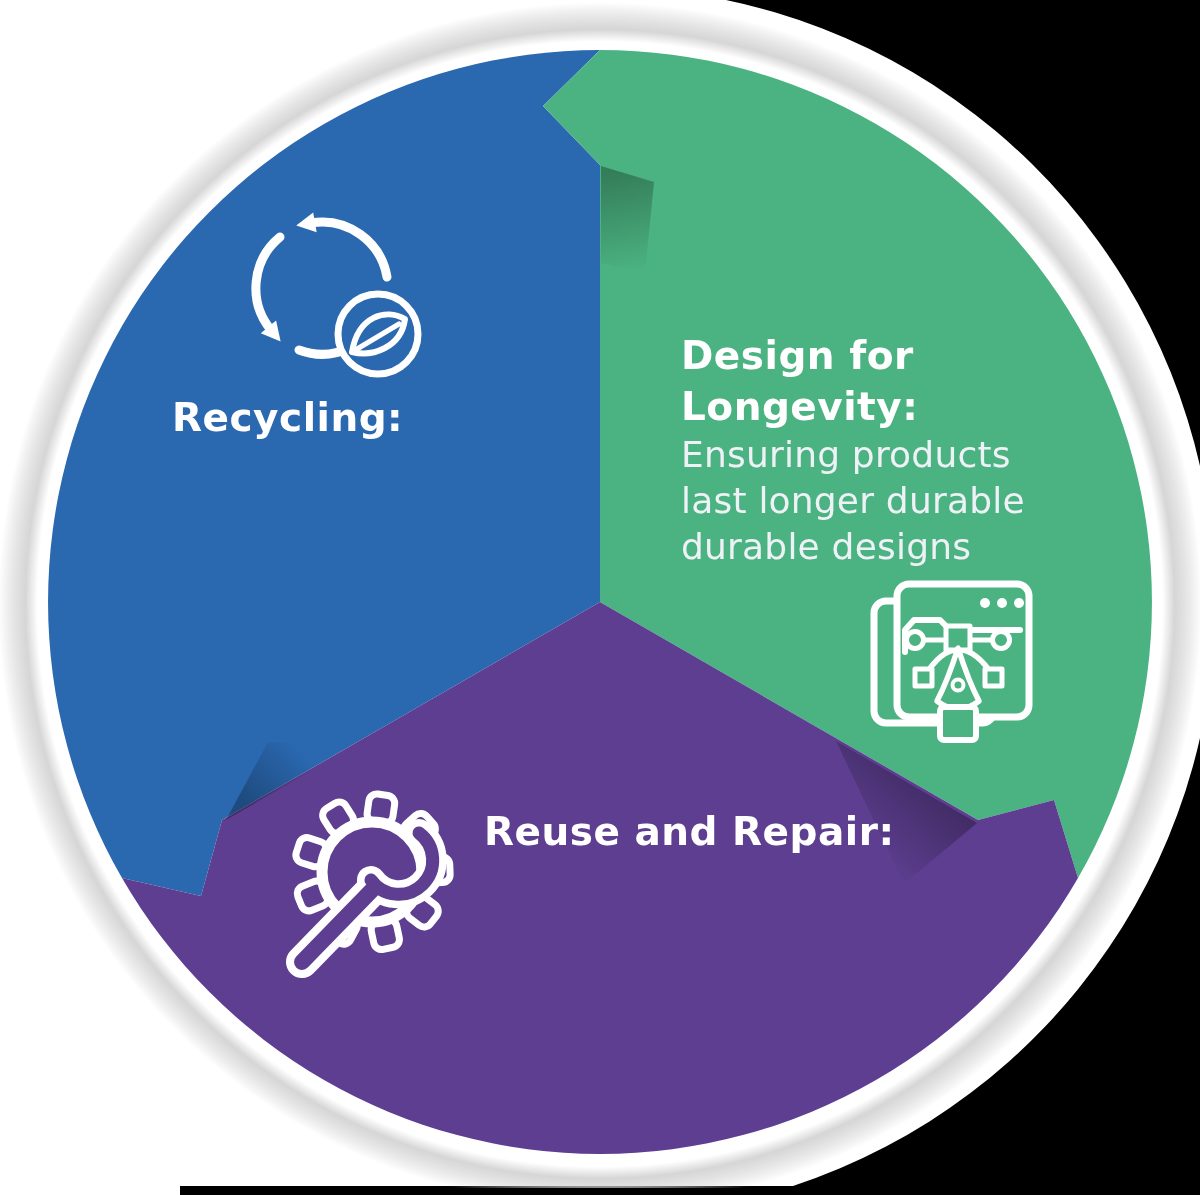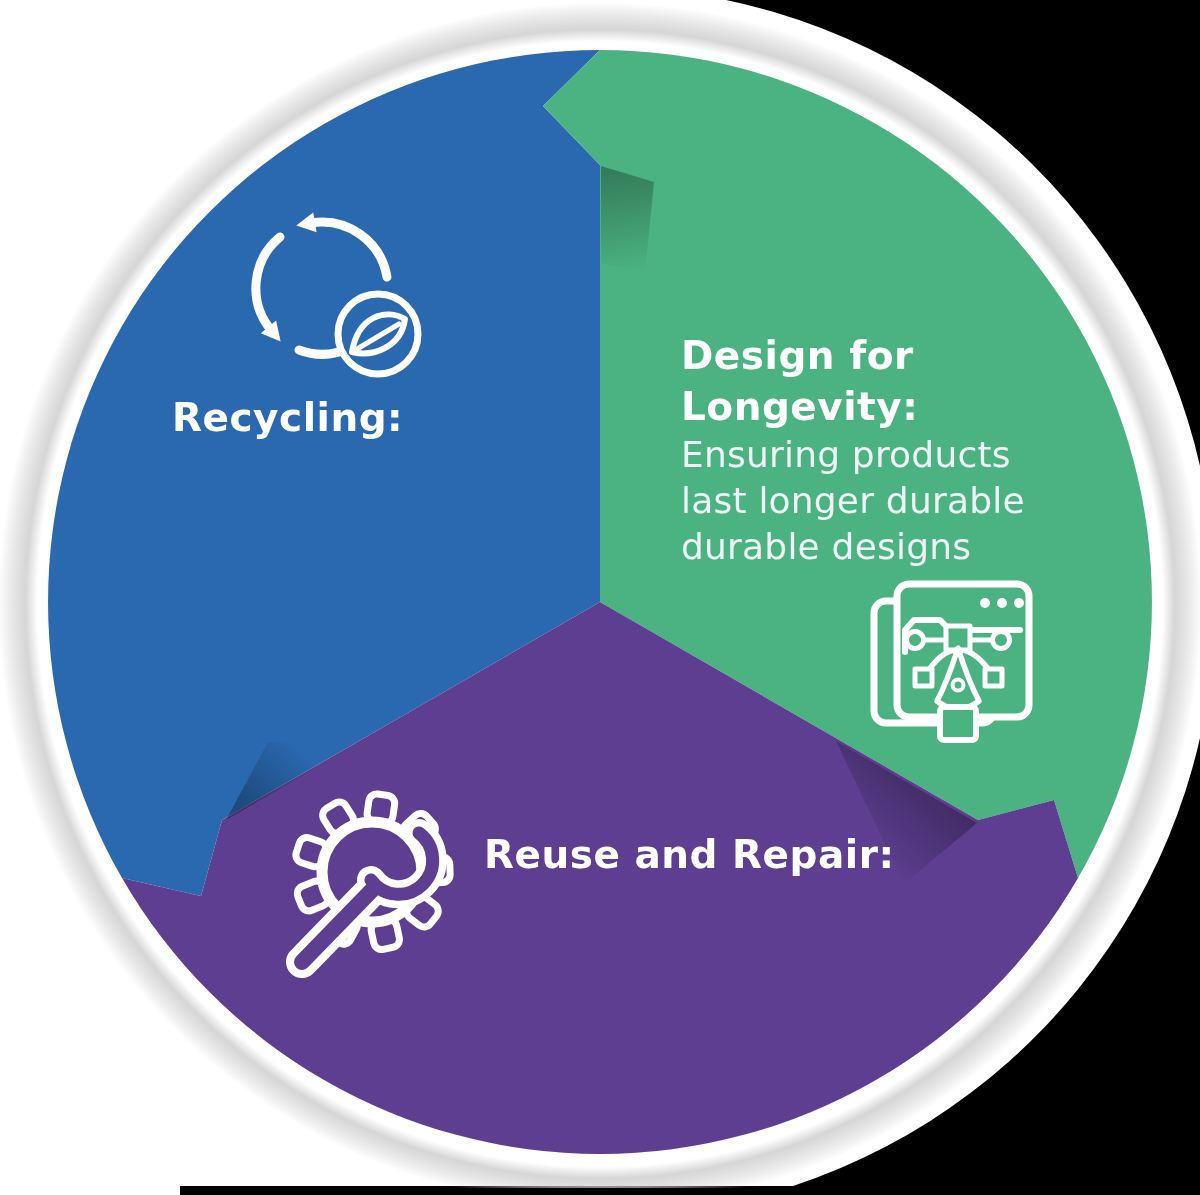--- a/index.html
+++ b/index.html
@@ -6,21 +6,21 @@
   .stage{position:relative;width:1200px;height:1195px;overflow:hidden;
          font-family:"DejaVu Sans","Liberation Sans",sans-serif;}
   .stage svg{position:absolute;left:0;top:0;}
   .block{position:absolute;}
   .seg-heading{font-weight:700;font-size:39px;line-height:51px;color:#ffffff;
                white-space:pre-line;letter-spacing:.5px;}
   .seg-body{font-size:36px;line-height:46px;color:#eef1f6;white-space:pre-line;
             letter-spacing:.2px;}
   .b-recycling{left:172px;top:392px;width:400px;}
   .b-design{left:681px;top:330px;width:410px;}
-  .b-reuse{left:484px;top:829px;width:420px;}
+  .b-reuse{left:484px;top:806px;width:420px;}
 </style>
 </head>
 <body>
 
 <div class="stage">
 
 <svg width="1200" height="1195" viewBox="0 0 1200 1195">
   <defs>
     <radialGradient id="ringGrad" gradientUnits="userSpaceOnUse" cx="600" cy="604" r="630">
       <stop offset="0.870" stop-color="#ffffff" stop-opacity="1"></stop>

